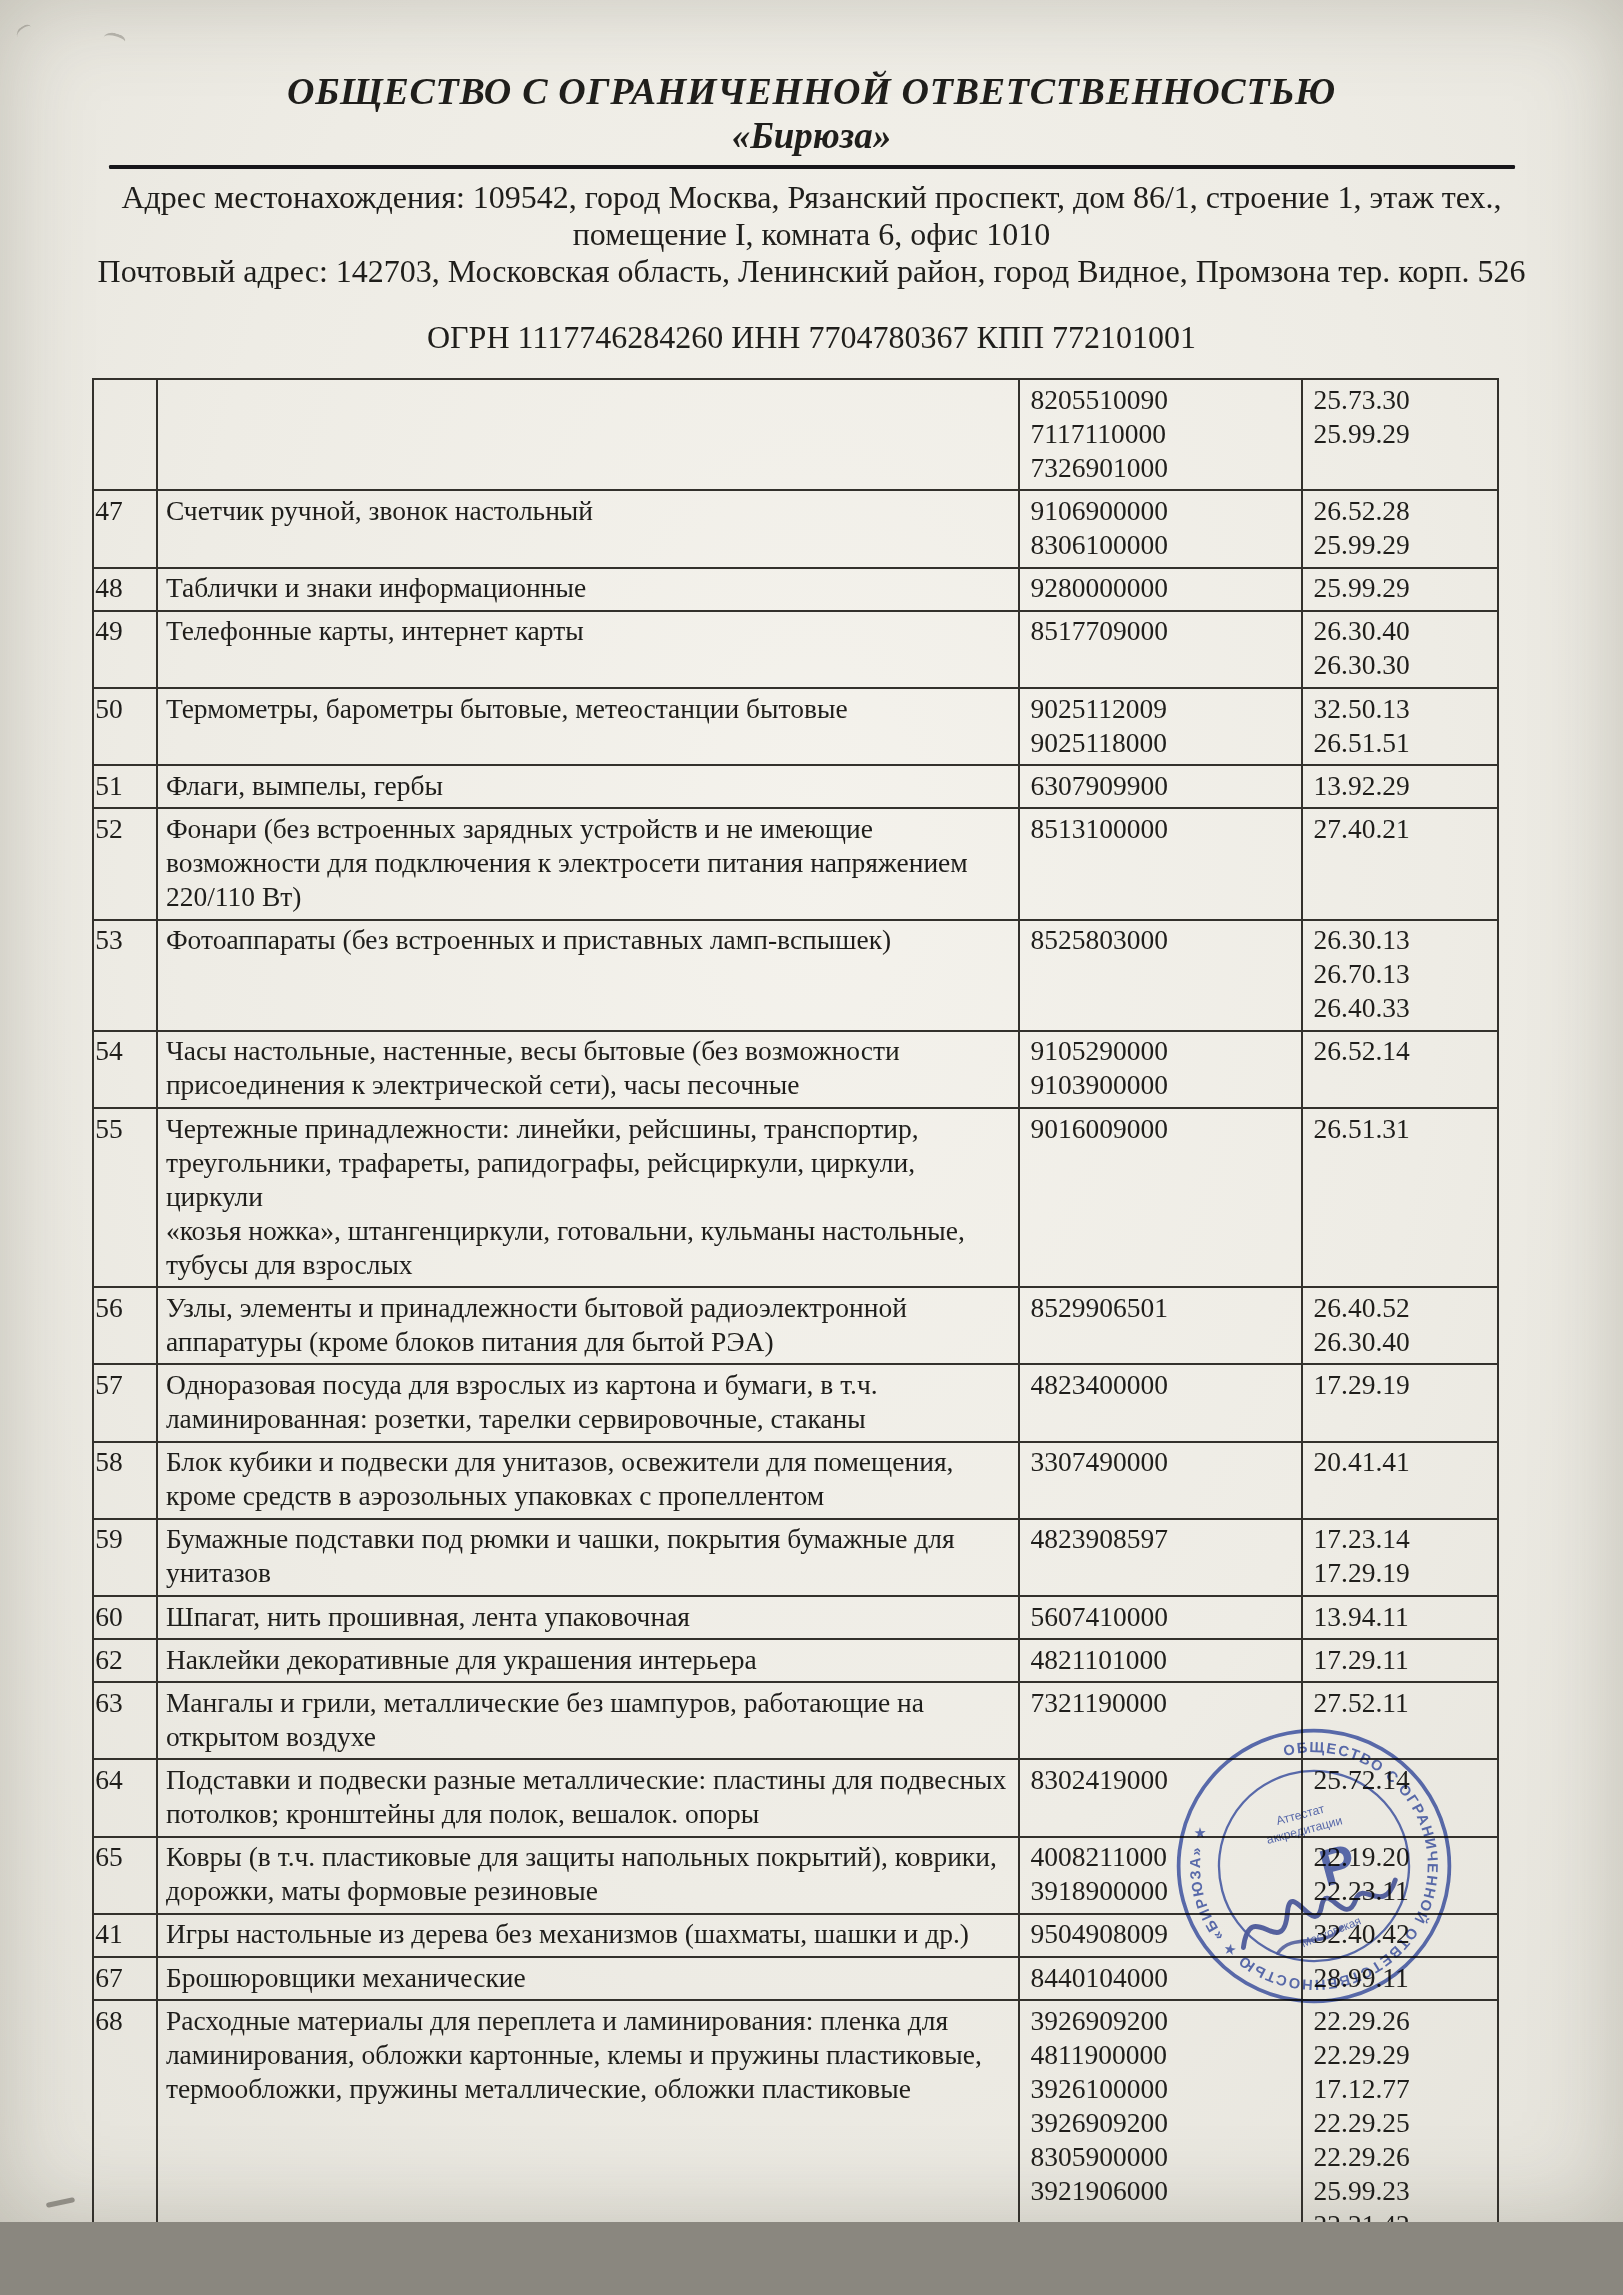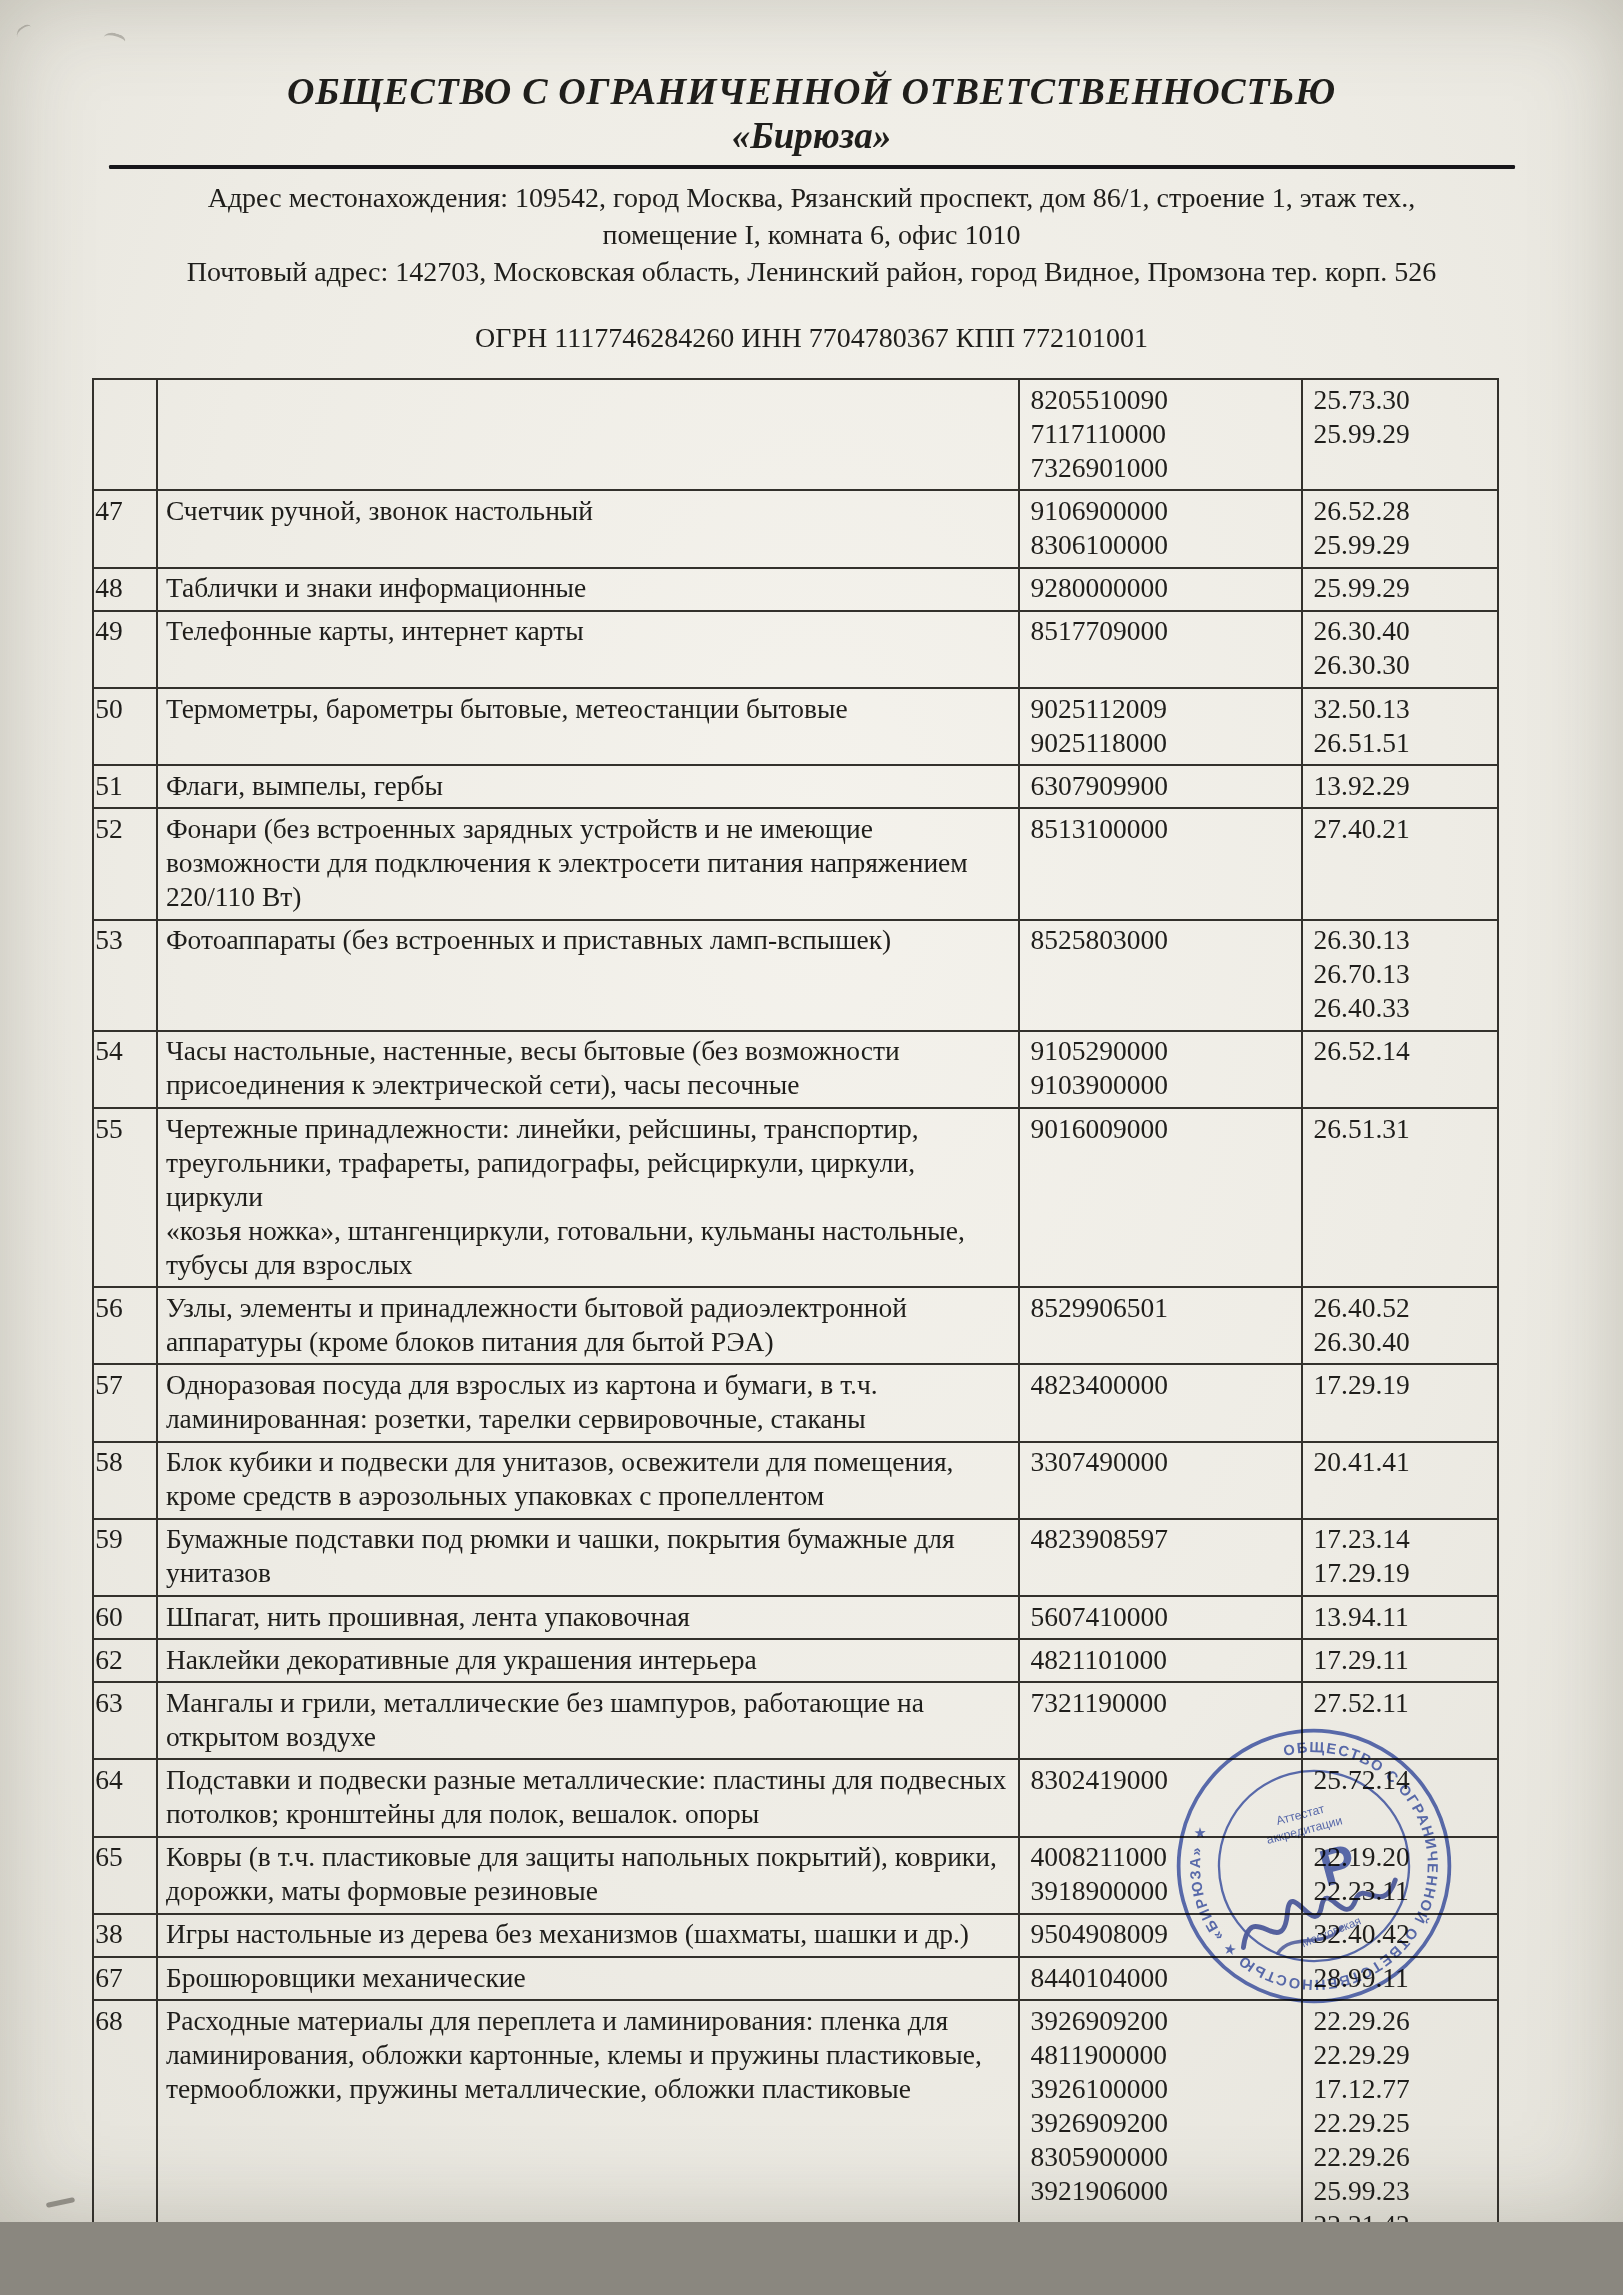--- a/index.html
+++ b/index.html
@@ -15,21 +15,21 @@
     color:#1f1e1b;
   }
   
   .doc-header{padding-top:68px;text-align:center;}
   .org-l1{
     margin:0;font-size:38px;line-height:46px;font-weight:bold;font-style:italic;
     letter-spacing:0.7px;
   }
   .org-l2{margin:0;font-size:37px;line-height:43px;font-weight:bold;font-style:italic;}
   .rule{height:3.9px;background:#17161a;width:1406px;margin:7.9px auto 10.5px auto;border-radius:1.3px;}
-  .doc-header p{margin:0;font-size:28px;line-height:37px;white-space:pre-line;}
+  .doc-header p{margin:0;font-size:32px;line-height:37px;white-space:pre-line;}
   .gap{margin-top:29px !important;}
   
   .items-table{
     table-layout:fixed;border-collapse:collapse;
     width:1405px;margin:22px 0 0 92px;
     background:transparent;
   }
   .items-table td{
     border:2px solid #33312c;
     font-size:27.5px;line-height:34px;
@@ -221,21 +221,21 @@
         <tr>
           <td class="num">65</td>
           <td class="desc">Ковры (в т.ч. пластиковые для защиты напольных покрытий), коврики,
 дорожки, маты формовые резиновые</td>
           <td class="codes">4008211000
 3918900000</td>
           <td class="cls">22.19.20
 22.23.11</td>
         </tr>
         <tr>
-          <td class="num">38</td>
+          <td class="num">41</td>
           <td class="desc">Игры настольные из дерева без механизмов (шахматы, шашки и др.)</td>
           <td class="codes">9504908009</td>
           <td class="cls">32.40.42</td>
         </tr>
         <tr>
           <td class="num">67</td>
           <td class="desc">Брошюровщики механические</td>
           <td class="codes">8440104000</td>
           <td class="cls">28.99.11</td>
         </tr>

